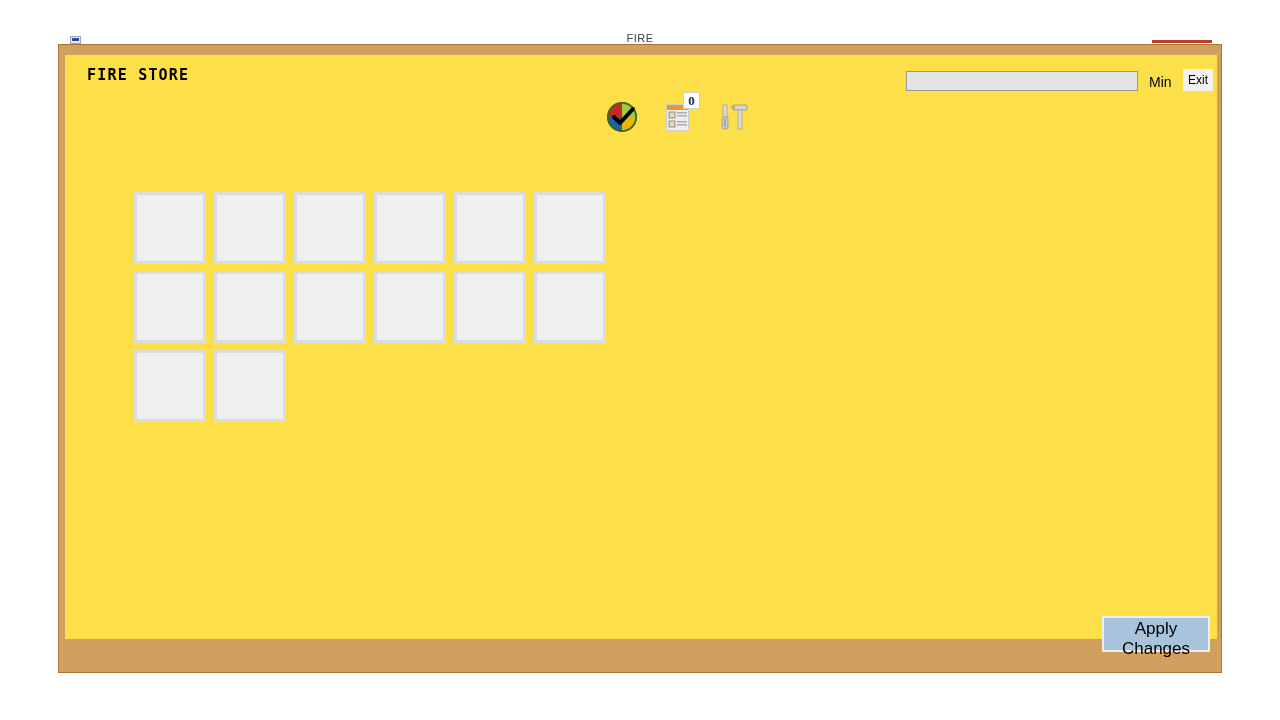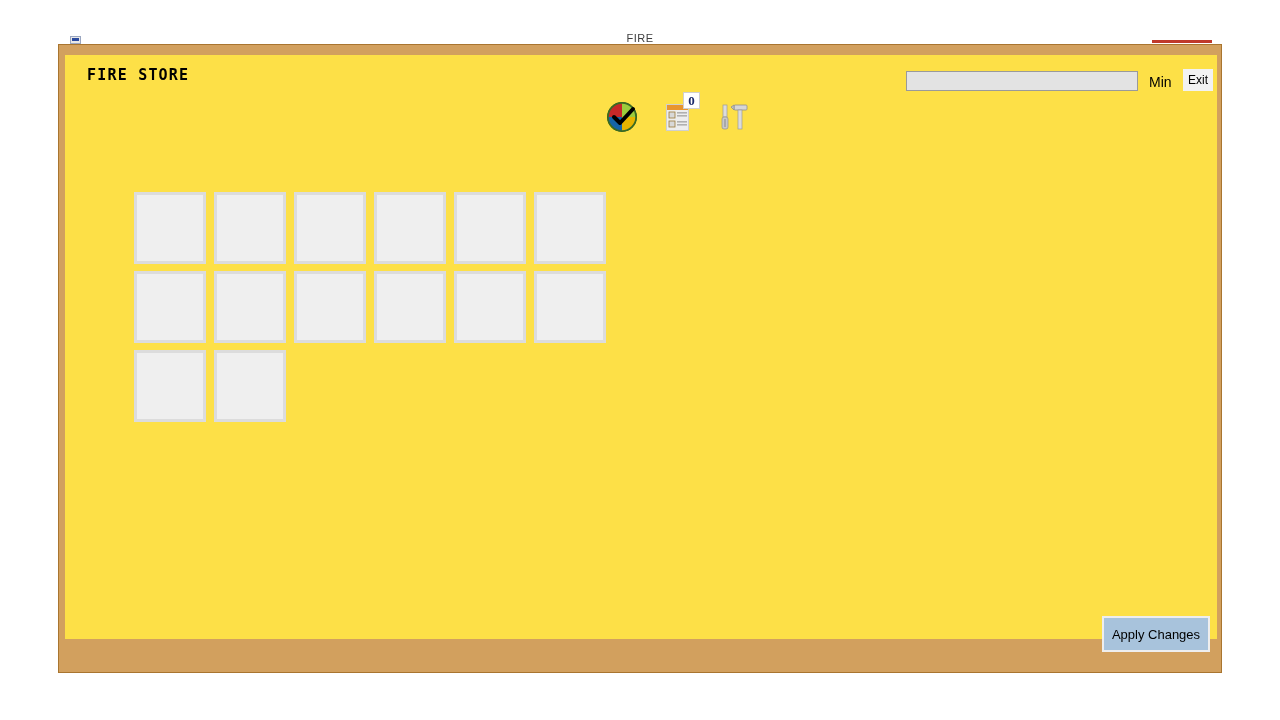--- a/index.html
+++ b/index.html
@@ -210,21 +210,21 @@
   .apply-button {
     position: absolute;
     left: 1037px;
     top: 561px;
     width: 108px;
     height: 36px;
     background: #a8c3dc;
     border: 2px solid #eeeeee;
     box-sizing: border-box;
     font-family: "Liberation Sans", sans-serif;
-    font-size: 13px;
+    font-size: 17px;
     color: #000000;
     cursor: pointer;
     text-align: center;
   }
 </style>
 </head>
 <body>
 
 <div id="root">
 

